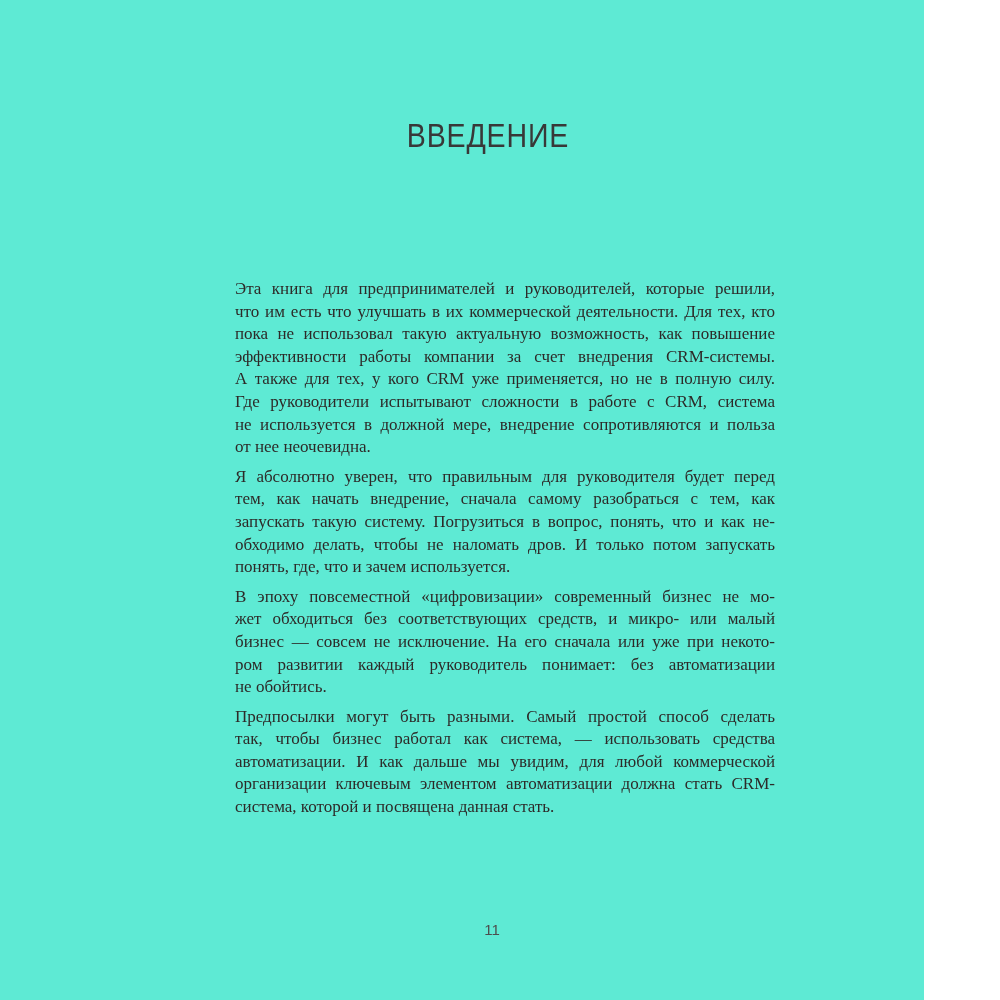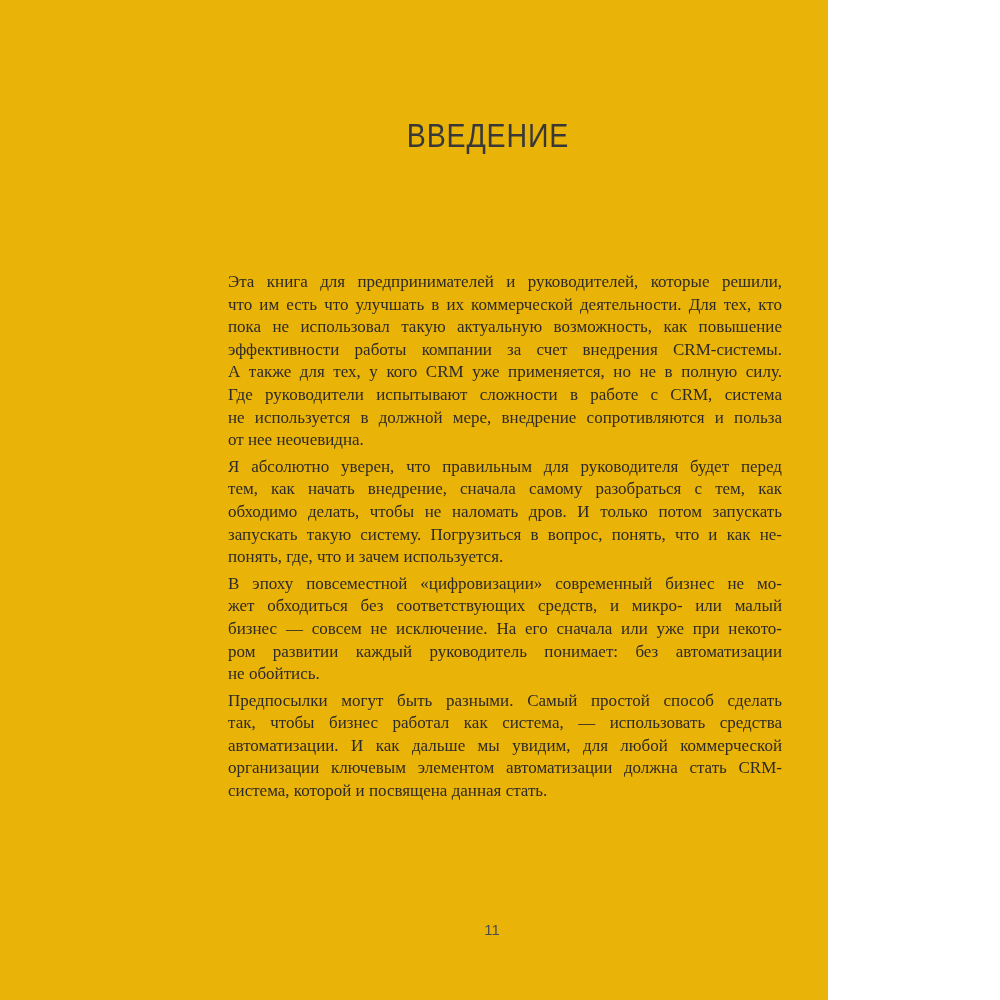--- a/index.html
+++ b/index.html
@@ -2,23 +2,23 @@
 <html lang="ru"><head>
 <meta charset="utf-8">
 <style>
   html, body {
     margin: 0;
     padding: 0;
     background: #ffffff;
   }
   .book-page {
     position: relative;
-    width: 828px;
+    width: 924px;
     height: 1000px;
-    background: #eab308;
+    background: #5eead4;
     overflow: hidden;
     font-family: "Liberation Serif", serif;
   }
   .chapter-title {
     position: absolute;
     top: 118px;
     left: 211px;
     width: 554px;
     margin: 0;
     text-align: center;
@@ -33,21 +33,21 @@
   }
   .text-block {
     position: absolute;
     top: 271px;
     left: 228px;
     width: 554px;
     color: #2d2a28;
     font-size: 17px;
     line-height: 22.6px;
   }
-  .paragraph { margin: 0; }
+  .paragraph { margin: 7px; }
   .paragraph + .paragraph { margin-top: 4px; }
   .line {
     height: 22.6px;
     overflow: hidden;
     text-align: justify;
     text-align-last: justify;
   }
   .line.last {
     text-align-last: left;
   }
@@ -76,22 +76,22 @@
         <div class="line">пока не использовал такую актуальную возможность, как повышение</div>
         <div class="line">эффективности работы компании за счет внедрения CRM-системы.</div>
         <div class="line">А также для тех, у кого CRM уже применяется, но не в полную силу.</div>
         <div class="line">Где руководители испытывают сложности в работе с CRM, система</div>
         <div class="line">не используется в должной мере, внедрение сопротивляются и польза</div>
         <div class="line last">от нее неочевидна.</div>
       </div>
       <div class="paragraph">
         <div class="line">Я абсолютно уверен, что правильным для руководителя будет перед</div>
         <div class="line">тем, как начать внедрение, сначала самому разобраться с тем, как</div>
+        <div class="line">запускать такую систему. Погрузиться в вопрос, понять, что и как не-</div>
         <div class="line">обходимо делать, чтобы не наломать дров. И только потом запускать</div>
-        <div class="line">запускать такую систему. Погрузиться в вопрос, понять, что и как не-</div>
         <div class="line last">понять, где, что и зачем используется.</div>
       </div>
       <div class="paragraph">
         <div class="line">В эпоху повсеместной «цифровизации» современный бизнес не мо-</div>
         <div class="line">жет обходиться без соответствующих средств, и микро- или малый</div>
         <div class="line">бизнес — совсем не исключение. На его сначала или уже при некото-</div>
         <div class="line">ром развитии каждый руководитель понимает: без автоматизации</div>
         <div class="line last">не обойтись.</div>
       </div>
       <div class="paragraph">

